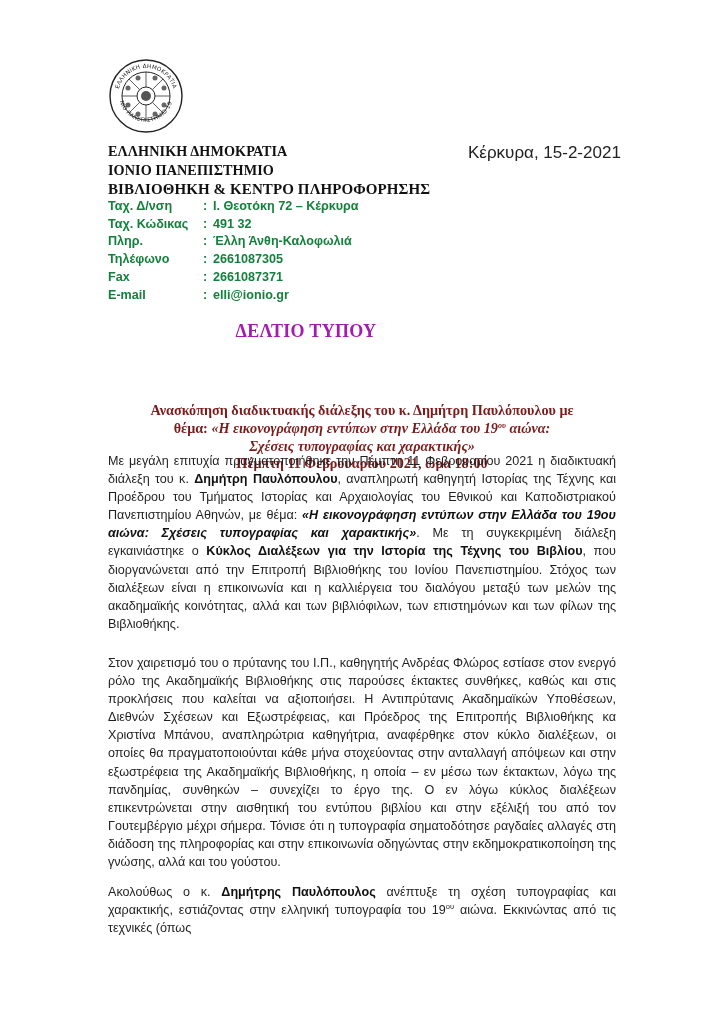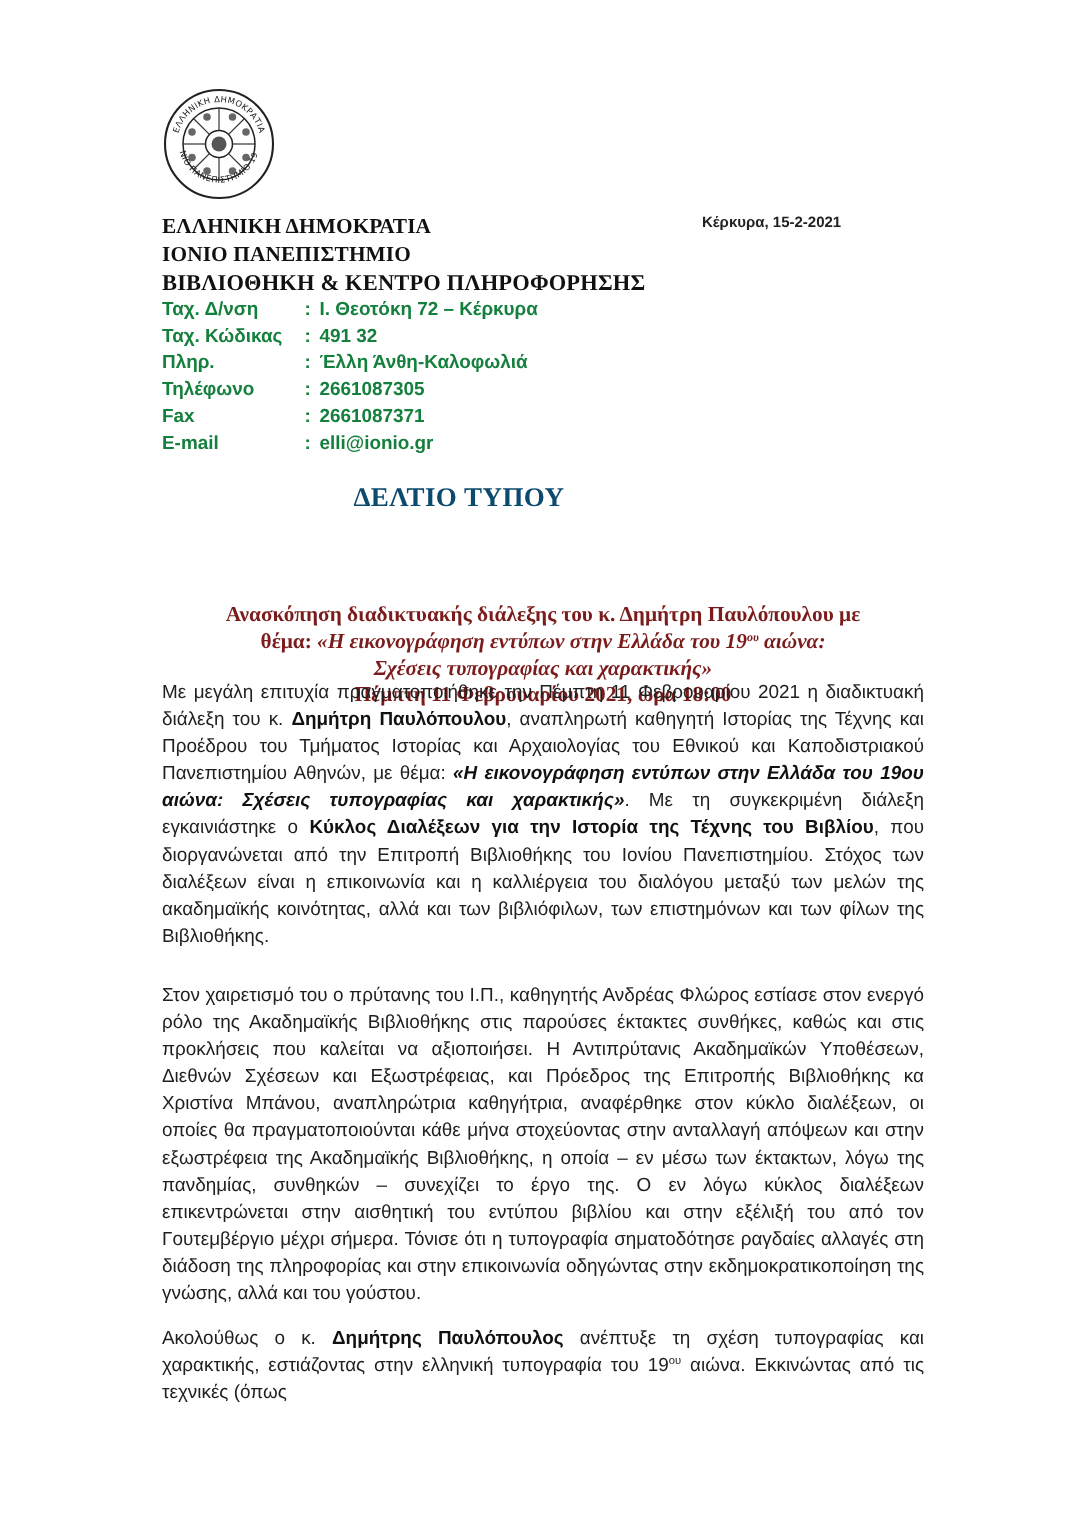--- a/index.html
+++ b/index.html
@@ -39,24 +39,23 @@
       line-height: 19px;
       color: #111;
       letter-spacing: 0.1px;
     }
     .org div { white-space: nowrap; }
 
     .date {
       position: absolute;
       left: 468px;
       top: 143px;
-      font-size: 10px;
+      font-size: 17px;
       color: #222;
       white-space: nowrap;
-      font-weight: bold;
     }
 
     .contacts {
       position: absolute;
       left: 108px;
       top: 198px;
       font-size: 12.6px;
       line-height: 17.7px;
       font-weight: bold;
       color: #15803d;
@@ -68,21 +67,21 @@
 
     .title {
       position: absolute;
       left: 0;
       width: 612px;
       top: 321px;
       text-align: center;
       font-family: "Liberation Serif", "DejaVu Serif", serif;
       font-weight: bold;
       font-size: 18px;
-      color: #0c4a6e;
+      color: #a21caf;
       letter-spacing: 0.3px;
     }
 
     .subtitle {
       position: absolute;
       left: 108px;
       width: 508px;
       top: 362px;
       text-align: center;
       font-family: "Liberation Serif", "DejaVu Serif", serif;

